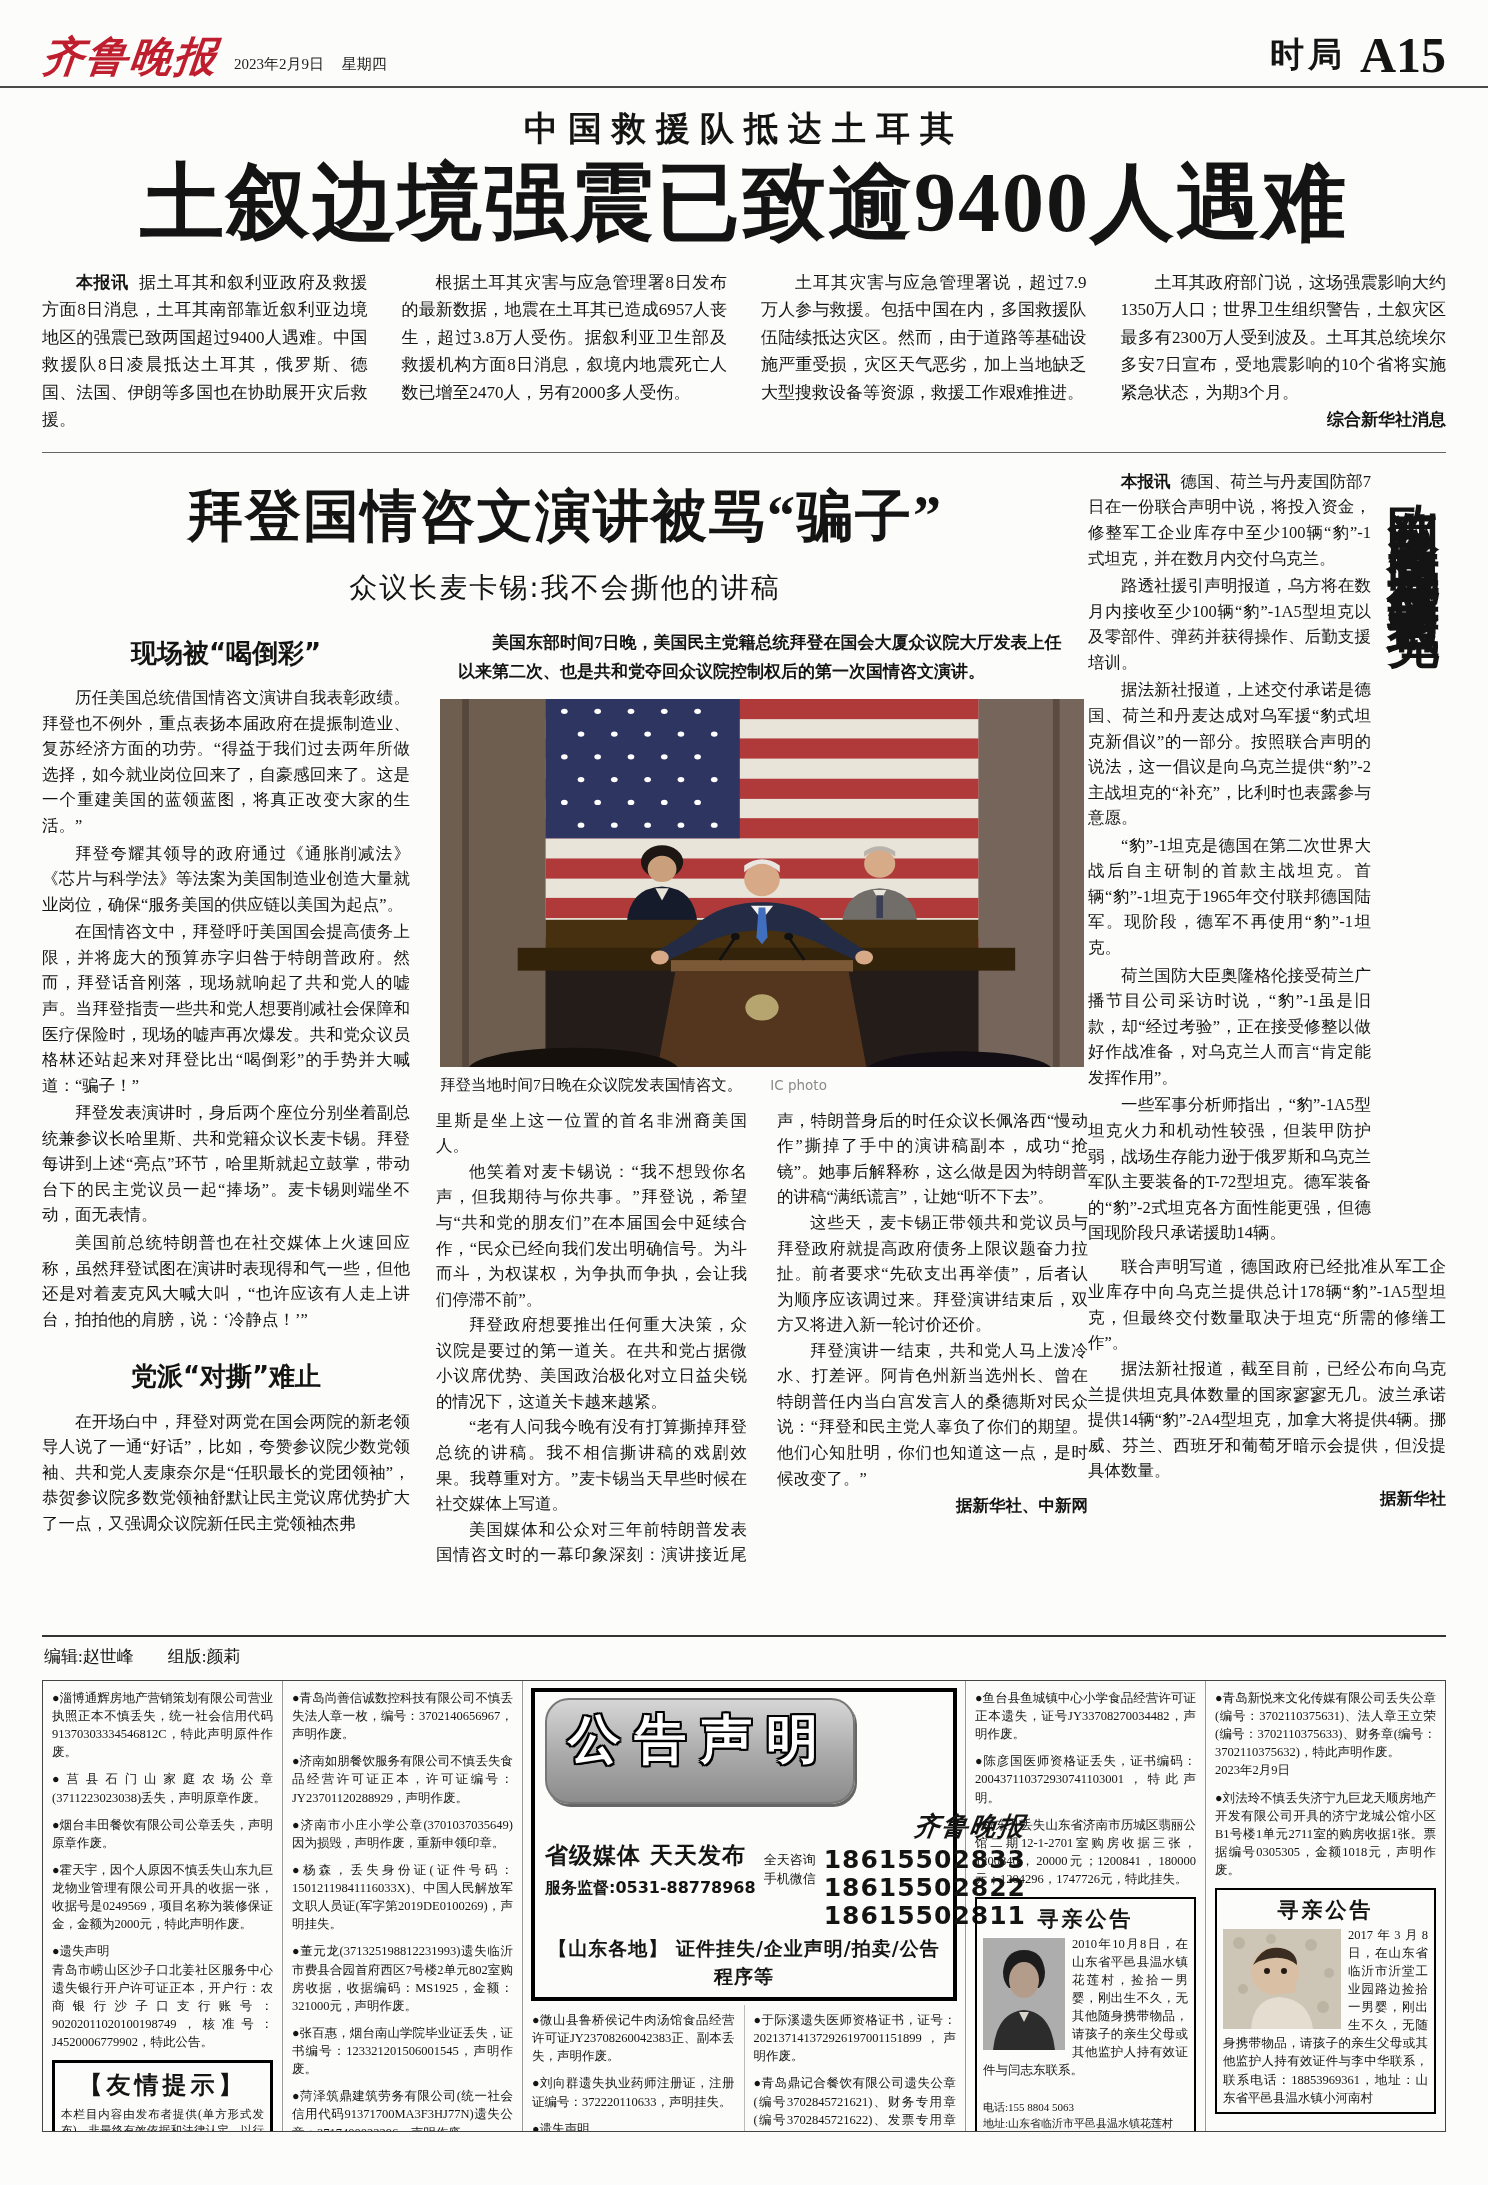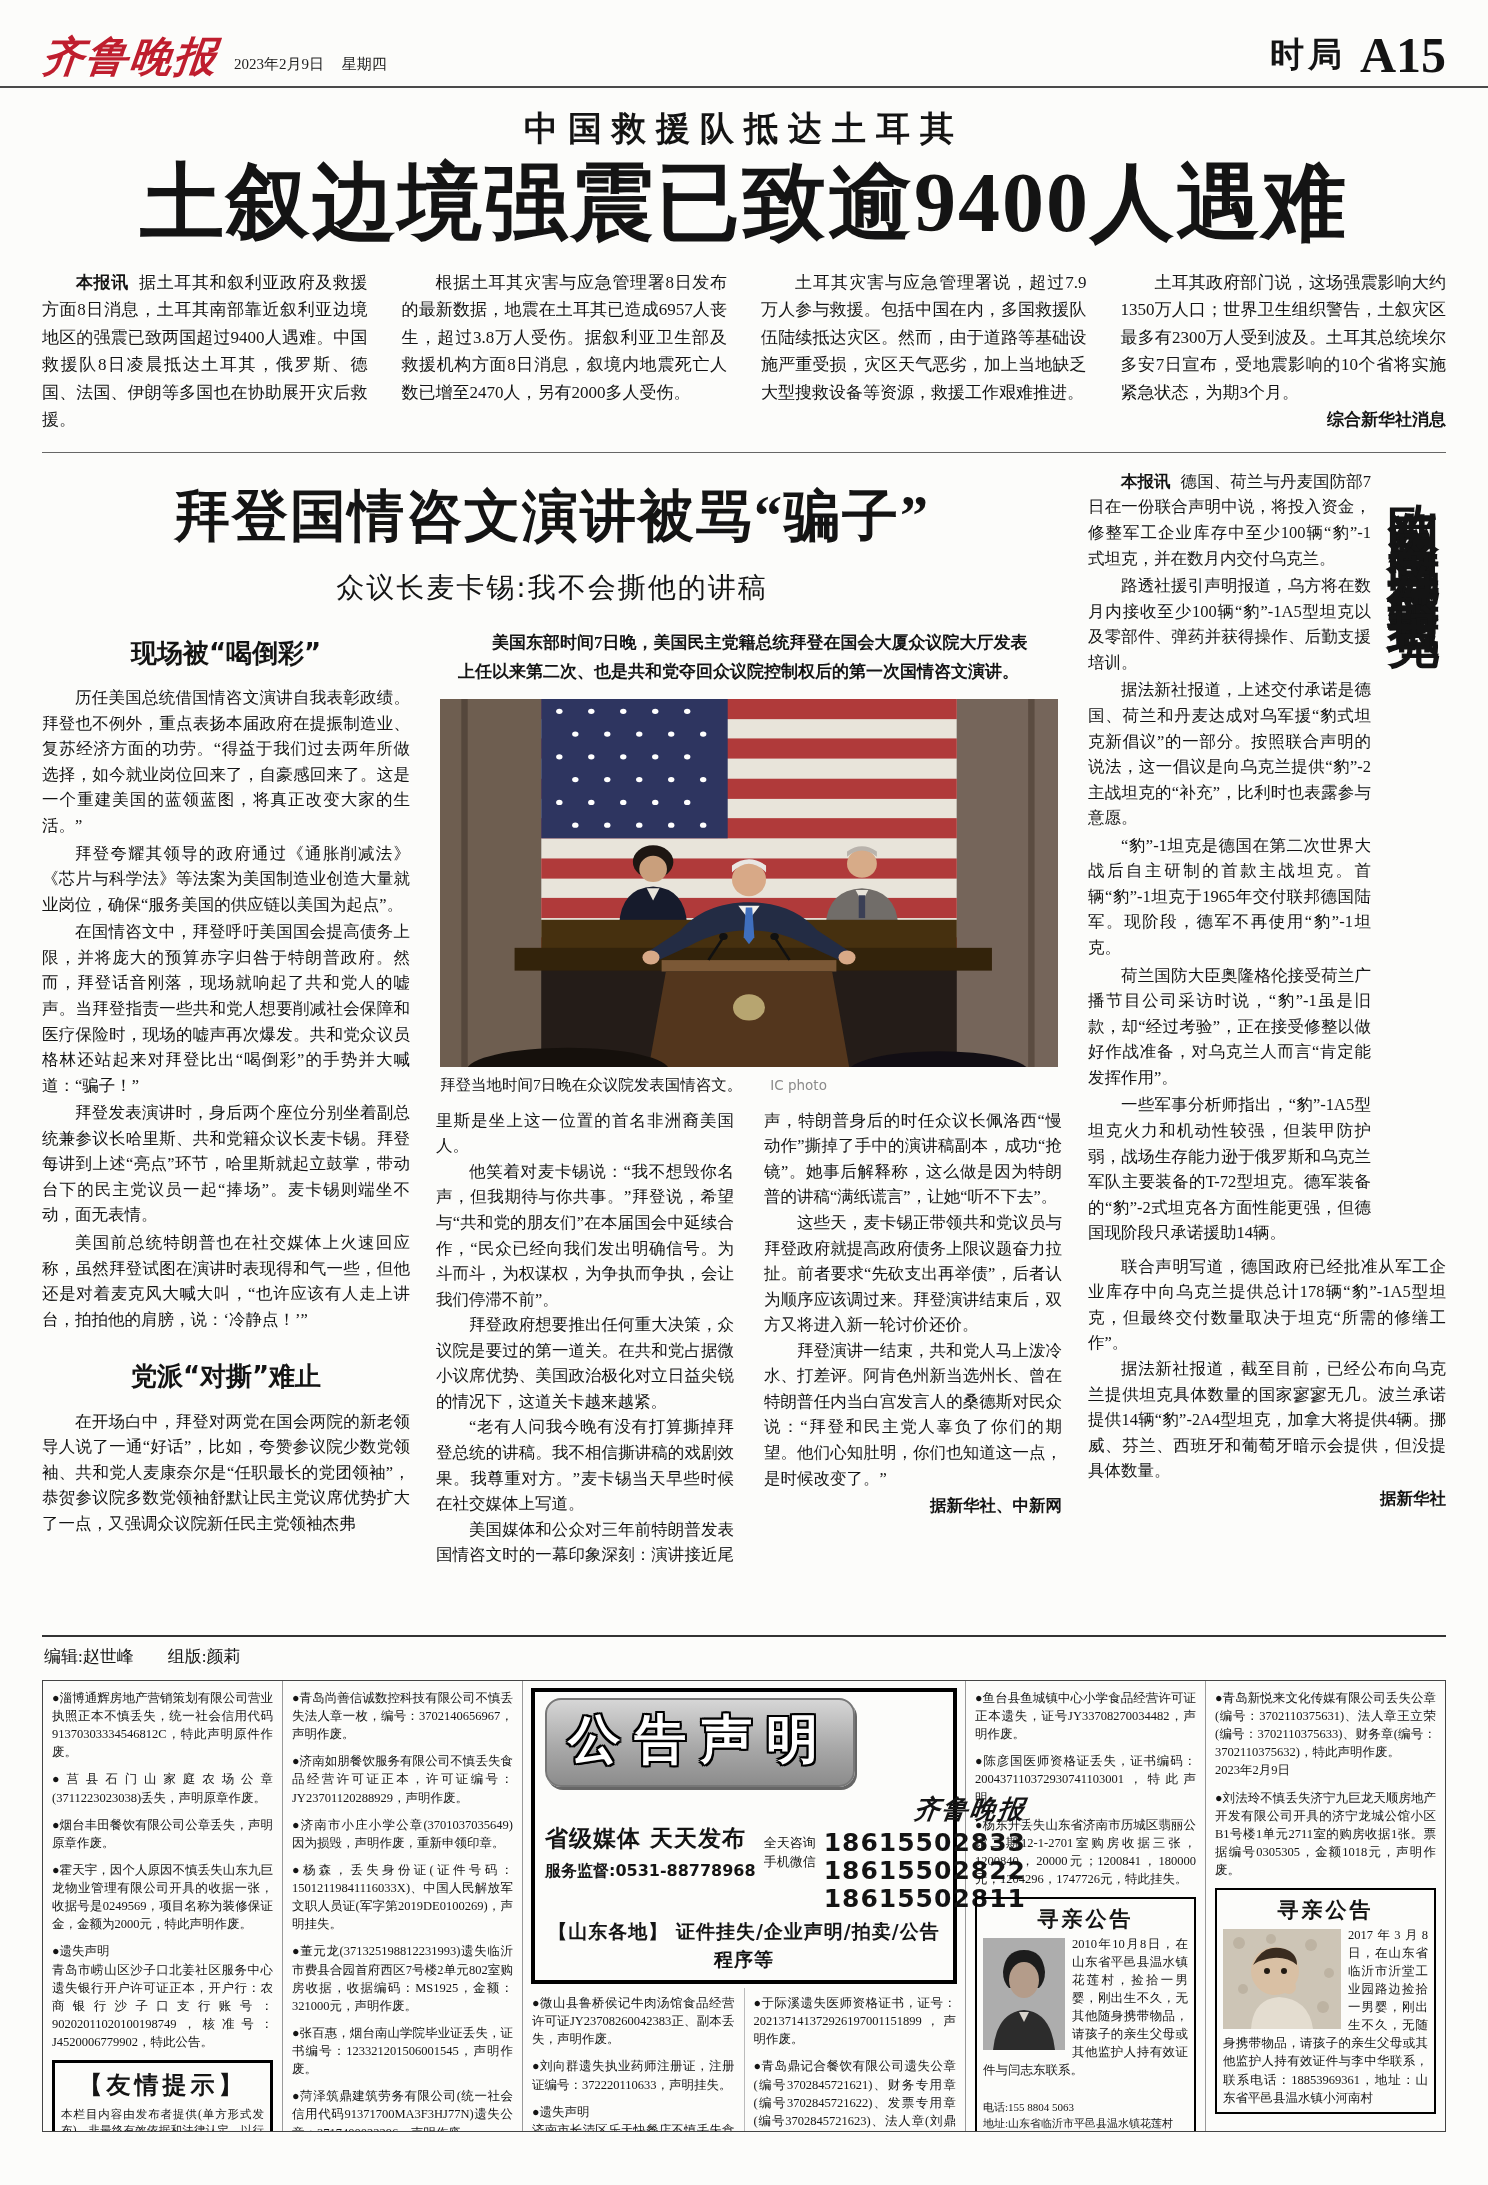--- a/index.html
+++ b/index.html
@@ -36,21 +36,21 @@
     column-count: 4; column-gap: 34px; font-size: 17px; line-height: 1.62;
     text-align: justify;
   }
   .para { text-indent: 2em; }
   .lead-label { font-weight: 700; margin-right: .6em; }
   .src-right { text-align: right; font-weight: 700; text-indent: 0; }
 
   .rule { border-top: 1px solid #666; margin: 12px 42px 0; }
 
   
-  .middle { display: flex; gap: 26px; padding: 0 42px; height: 1172px; overflow: hidden; }
+  .middle { display: flex; padding: 0 42px; height: 1172px; overflow: hidden; }
   .biden { flex: 1; min-width: 0; }
   .headline2 {
     text-align: center; font-size: 56px; font-weight: 900; letter-spacing: 2px;
     margin-top: 26px; font-family: "Liberation Serif", serif;
   }
   .subhead2 {
     text-align: center; font-size: 28px; font-weight: 500; margin: 14px 0 18px;
     font-family: "DejaVu Sans", "Liberation Sans", sans-serif; letter-spacing: 2px;
   }
   .biden-body { display: flex; gap: 26px; }
@@ -108,22 +108,22 @@
   }
   .friendly-title {
     text-align: center; font-size: 24px; font-weight: 800; letter-spacing: 4px;
     font-family: "DejaVu Sans", sans-serif;
   }
   .friendly-body { font-size: 11.5px; line-height: 1.4; margin-top: 3px; }
 
   .notice-box { margin: 7px 8px 4px; border: 4px solid #000; padding: 6px 10px 7px; flex: none; }
   .nb-plaque {
     background: linear-gradient(180deg, #d6d6d6 0%, #a9a9a9 55%, #8c8c8c 100%);
-    border: 2px solid #777; border-radius: 16px; text-align: center;
-    padding: 2px 0 8px; box-shadow: 2px 3px 0 #666;
+    border: 2px solid #777; border-radius: 24px; text-align: center;
+    padding: 2px 0 25px; box-shadow: 2px 3px 0 #666;
     width: 78%;
   }
   .nb-title {
     font-size: 52px; font-weight: 900; letter-spacing: 14px; color: #fff;
     font-family: "DejaVu Sans", sans-serif;
     text-shadow: -2px 0 #000, 2px 0 #000, 0 -2px #000, 0 2px #000,
                  -2px -2px #000, 2px 2px #000, -2px 2px #000, 2px -2px #000;
   }
   .nb-mid { display: flex; align-items: center; margin-top: 4px; }
   .nb-left { flex: none; }

